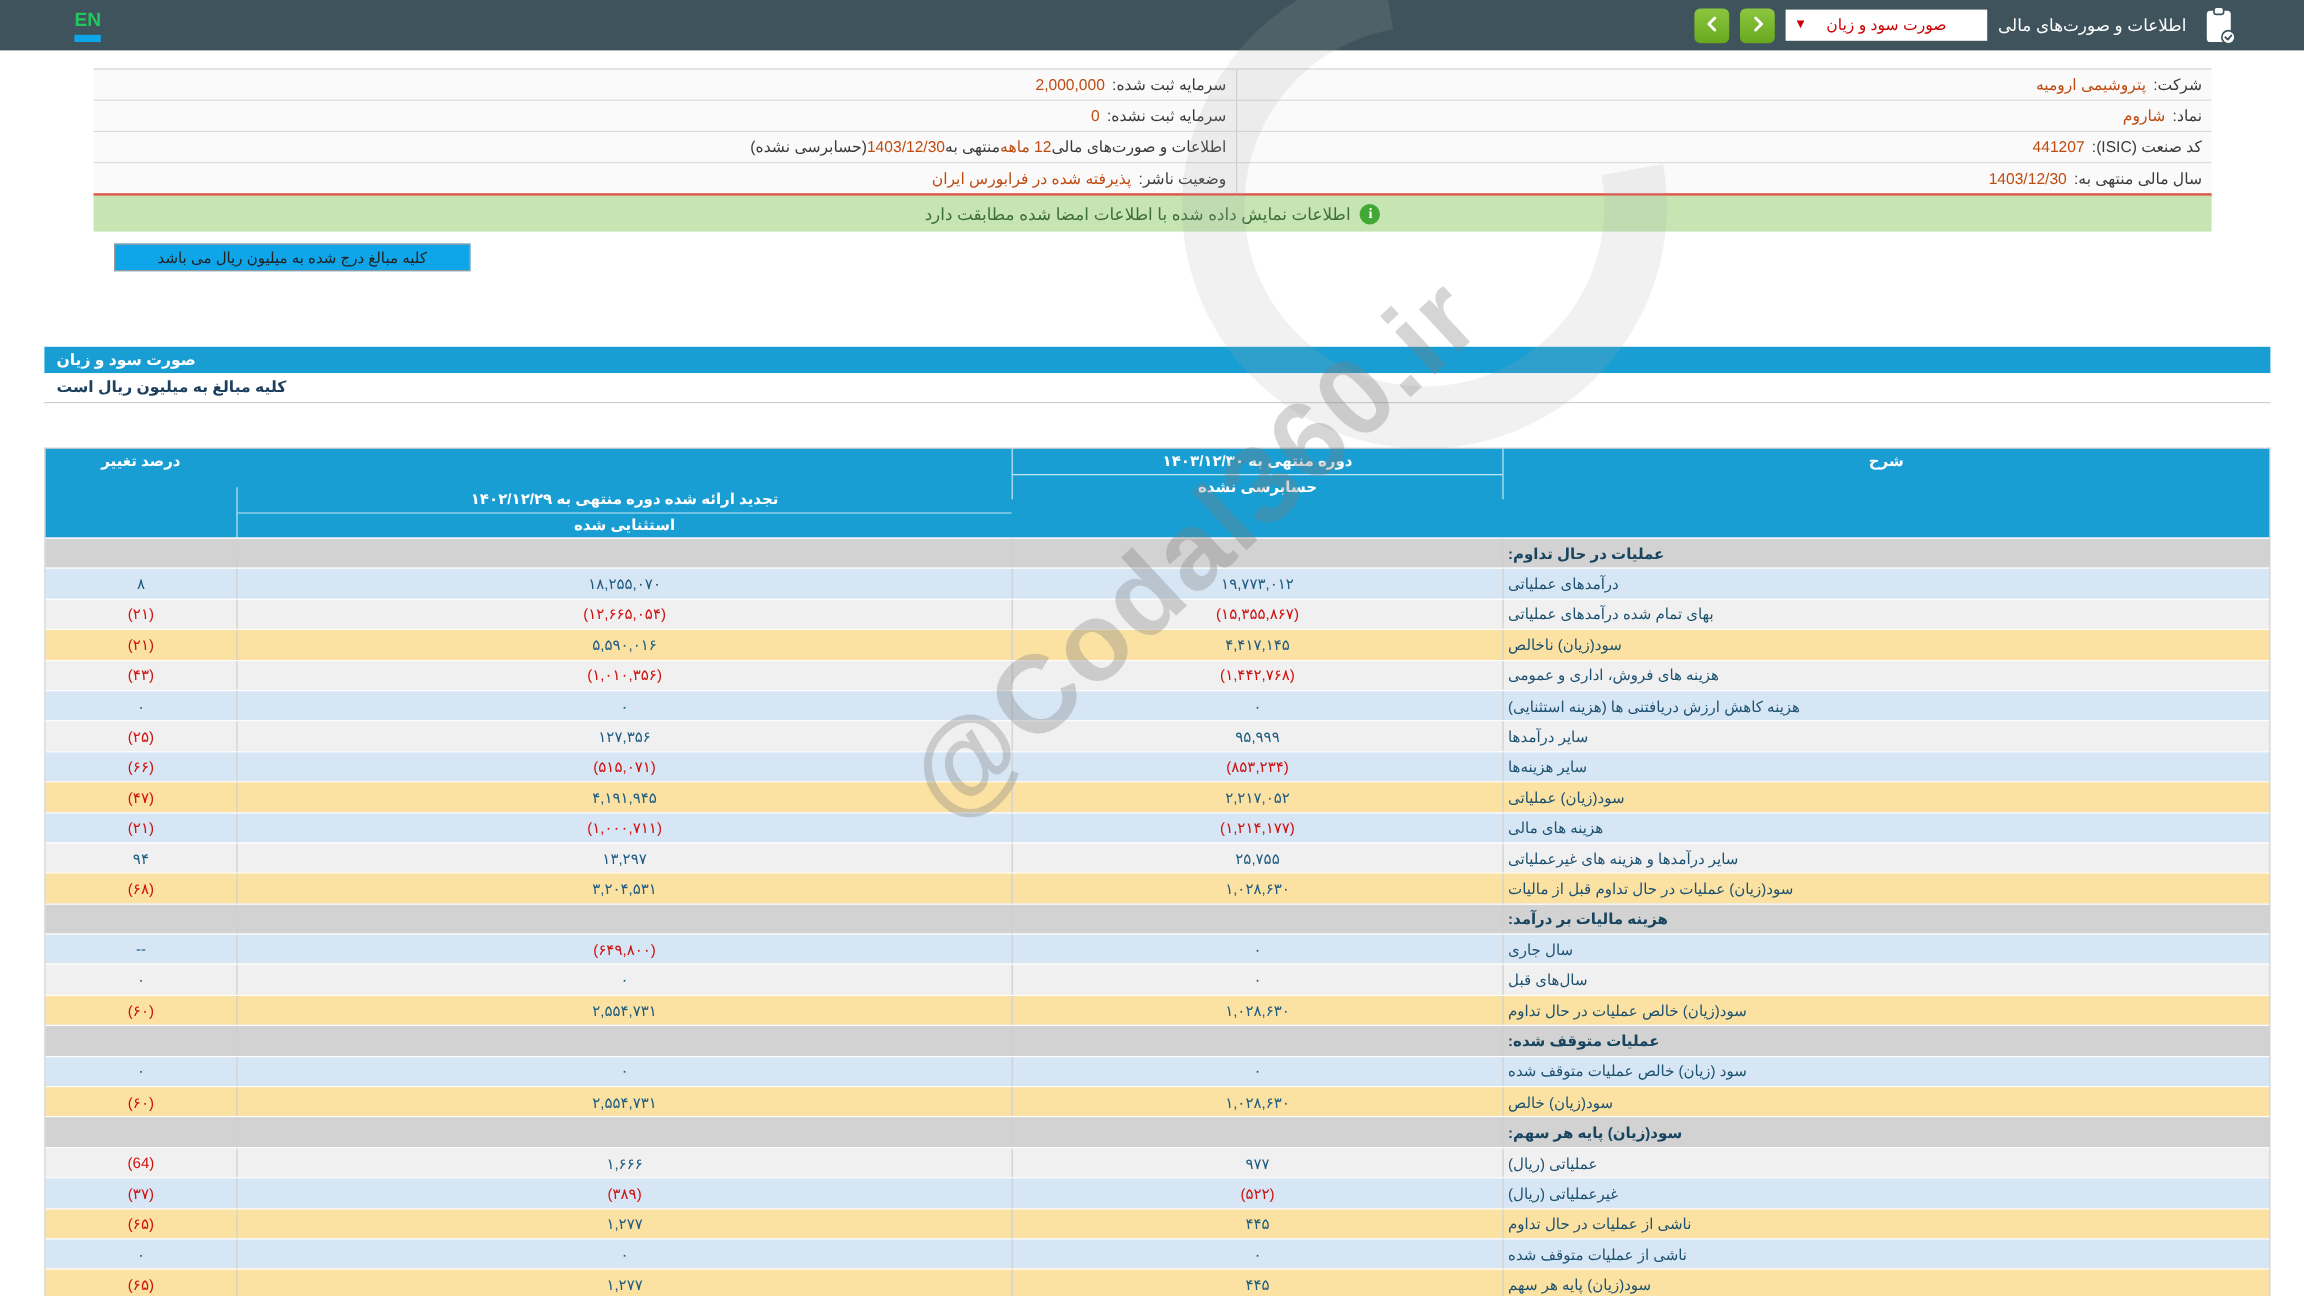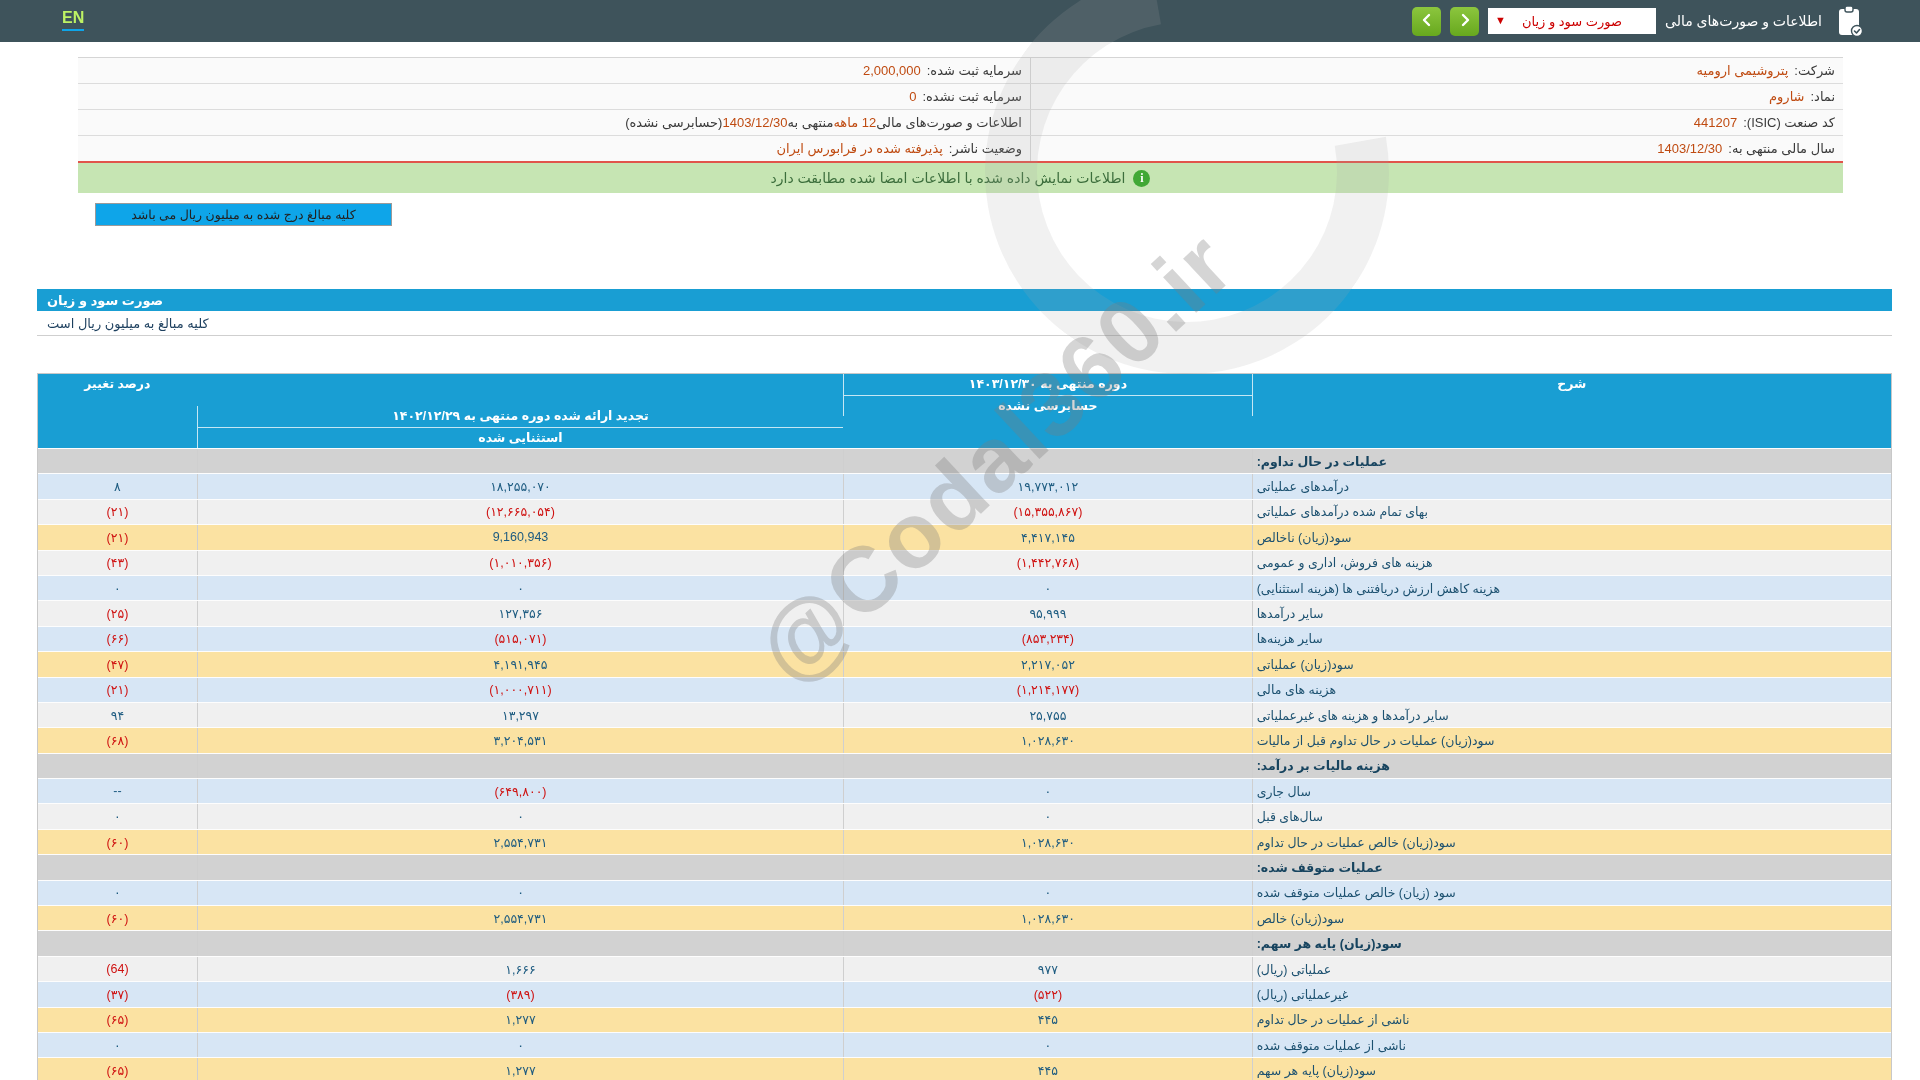--- a/index.html
+++ b/index.html
@@ -1,21 +1,21 @@
 <!DOCTYPE html>
 <html lang="fa"><head>
 <meta charset="utf-8">
 <style>
   html,body{margin:0;padding:0;}
   body{width:1920px;height:1080px;overflow:hidden;background:#fff;
        font-family:"Liberation Sans","DejaVu Sans",sans-serif;position:relative;}
   
   .topbar{position:absolute;left:0;top:0;width:1920px;height:42px;background:#3e535b;}
-  .en-link{position:absolute;left:62px;top:9px;color:#bef264;font-size:16px;font-weight:bold;
-           text-decoration:none;border-bottom:2px solid #0ea5e9;padding-bottom:2px;cursor:pointer;}
+  .en-link{position:absolute;left:62px;top:9px;color:#22c55e;font-size:16px;font-weight:bold;
+           text-decoration:none;border-bottom:6px solid #0ea5e9;padding-bottom:2px;cursor:pointer;}
   .topbar-right{position:absolute;right:55px;top:0;height:42px;display:flex;align-items:center;gap:9px;}
   .nav-btn{width:29px;height:29px;border:none;border-radius:5px;cursor:pointer;
            background:linear-gradient(#8cc63e,#67a81e);display:flex;align-items:center;justify-content:center;padding:0;}
   .dropdown{width:168px;height:26px;background:#fff;display:flex;align-items:center;
             justify-content:center;position:relative;cursor:pointer;}
   .dropdown .dd-text{color:#c00;font-size:13px;direction:rtl;}
   .dropdown .caret{position:absolute;left:7px;top:6px;color:#c00;font-size:11px;}
   .topbar-title{color:#fff;font-size:14px;direction:rtl;margin-right:4px;}
   .clip-wrap{width:30px;height:34px;display:flex;align-items:center;}
   
@@ -37,21 +37,21 @@
   .info-icon{width:17px;height:17px;border-radius:50%;background:#41a836;color:#fff;font-size:12px;
              font-weight:bold;display:flex;align-items:center;justify-content:center;font-family:"Liberation Serif",serif;}
   
   .unit-btn{position:absolute;left:95px;top:203px;width:297px;height:23px;background:#0ea5e9;
             border:1px solid #9a9a9a;font-size:12.5px;color:#222;display:flex;align-items:center;
             justify-content:center;direction:rtl;cursor:pointer;}
   
   .statement{position:absolute;left:37px;top:289px;width:1855px;}
   .stmt-title{height:22px;background:#199ed3;color:#fff;font-weight:bold;font-size:13px;
               display:flex;align-items:center;justify-content:flex-end;padding:0 10px;direction:rtl;box-sizing:border-box;width:1855px;}
-  .stmt-unit{height:25px;background:#fff;border-bottom:1px solid #cfcfcf;color:#1c3f5e;font-weight:normal;
+  .stmt-unit{height:25px;background:#fff;border-bottom:1px solid #cfcfcf;color:#1c3f5e;font-weight:bold;
              font-size:13px;display:flex;align-items:center;justify-content:flex-end;padding:0 10px;direction:rtl;box-sizing:border-box;}
   .stmt-spacer{height:37px;}
   .tbl{border:1px solid #c8c8c8;border-bottom:2px solid #199ed3;}
   .thead{display:flex;direction:rtl;background:#199ed3;color:#fff;font-weight:bold;font-size:12.5px;}
   .th{box-sizing:border-box;border-left:1px solid rgba(255,255,255,.75);text-align:center;}
   .th:last-child{border-left:none;}
   .th-desc{width:640px;height:42px;line-height:21px;}
   .th-cur{width:409px;height:42px;}
   .th-res{width:647px;height:42px;margin-top:32px;}
   .th-chg{width:159px;height:42px;line-height:21px;}
@@ -221,21 +221,21 @@
           <div class="cell c-chg">
             <span class="num neg">(۲۱)</span>
           </div>
         </div>
         <div class="row r-yellow">
           <div class="cell c-desc">سود(زیان) ناخالص</div>
           <div class="cell c-cur">
             <span class="num">۴,۴۱۷,۱۴۵</span>
           </div>
           <div class="cell c-res">
-            <span class="num">9,160,943</span>
+            <span class="num">۵,۵۹۰,۰۱۶</span>
           </div>
           <div class="cell c-chg">
             <span class="num neg">(۲۱)</span>
           </div>
         </div>
         <div class="row r-white">
           <div class="cell c-desc">هزینه های فروش، اداری و عمومی</div>
           <div class="cell c-cur">
             <span class="num neg">(۱,۴۴۲,۷۶۸)</span>
           </div>

